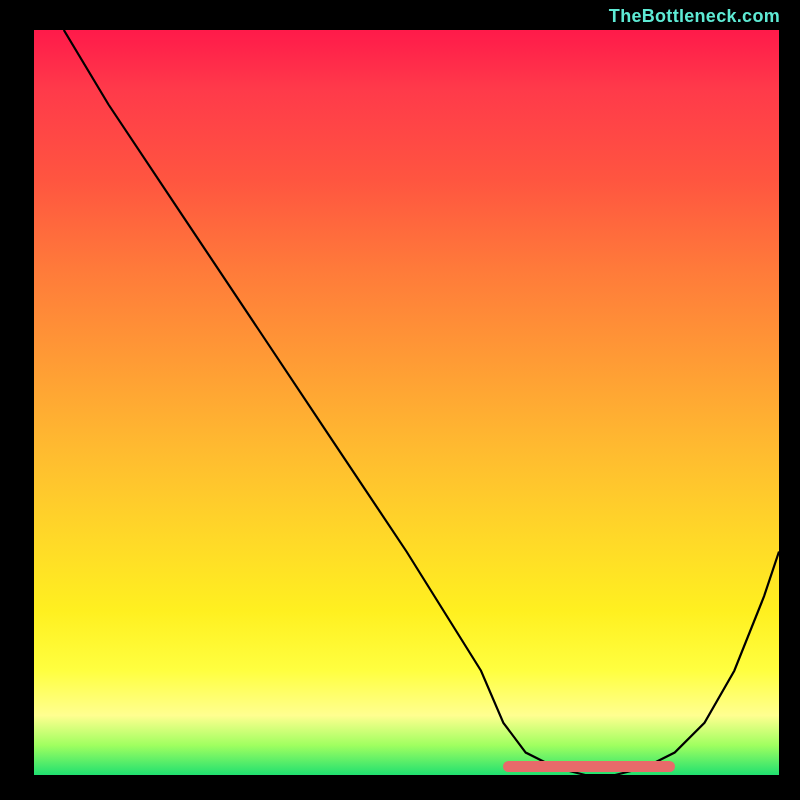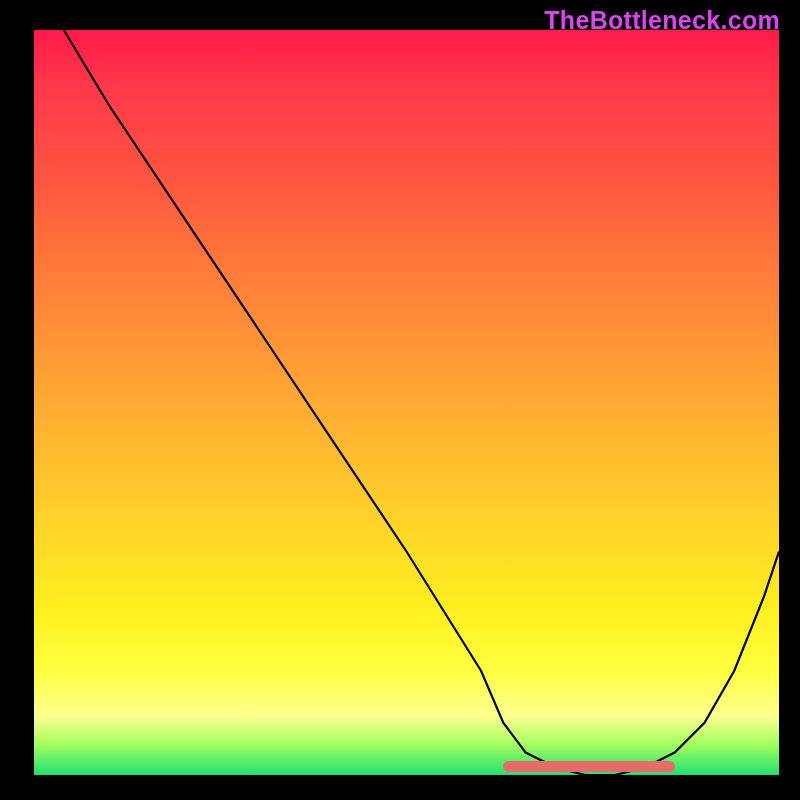--- a/index.html
+++ b/index.html
@@ -29,22 +29,22 @@
       #ffff40 86%,
       #ffff90 92%,
       #a0ff60 96%,
       #20e070 100%
     );
   }
   .watermark {
     position: absolute;
     top: 6px;
     right: 20px;
-    color: #d946ef;
-    font-size: 25px;
+    color: #5eead4;
+    font-size: 18px;
     font-weight: bold;
     letter-spacing: 0.3px;
     z-index: 10;
   }
   svg.curve {
     position: absolute;
     left: 0;
     top: 0;
     width: 100%;
     height: 100%;

